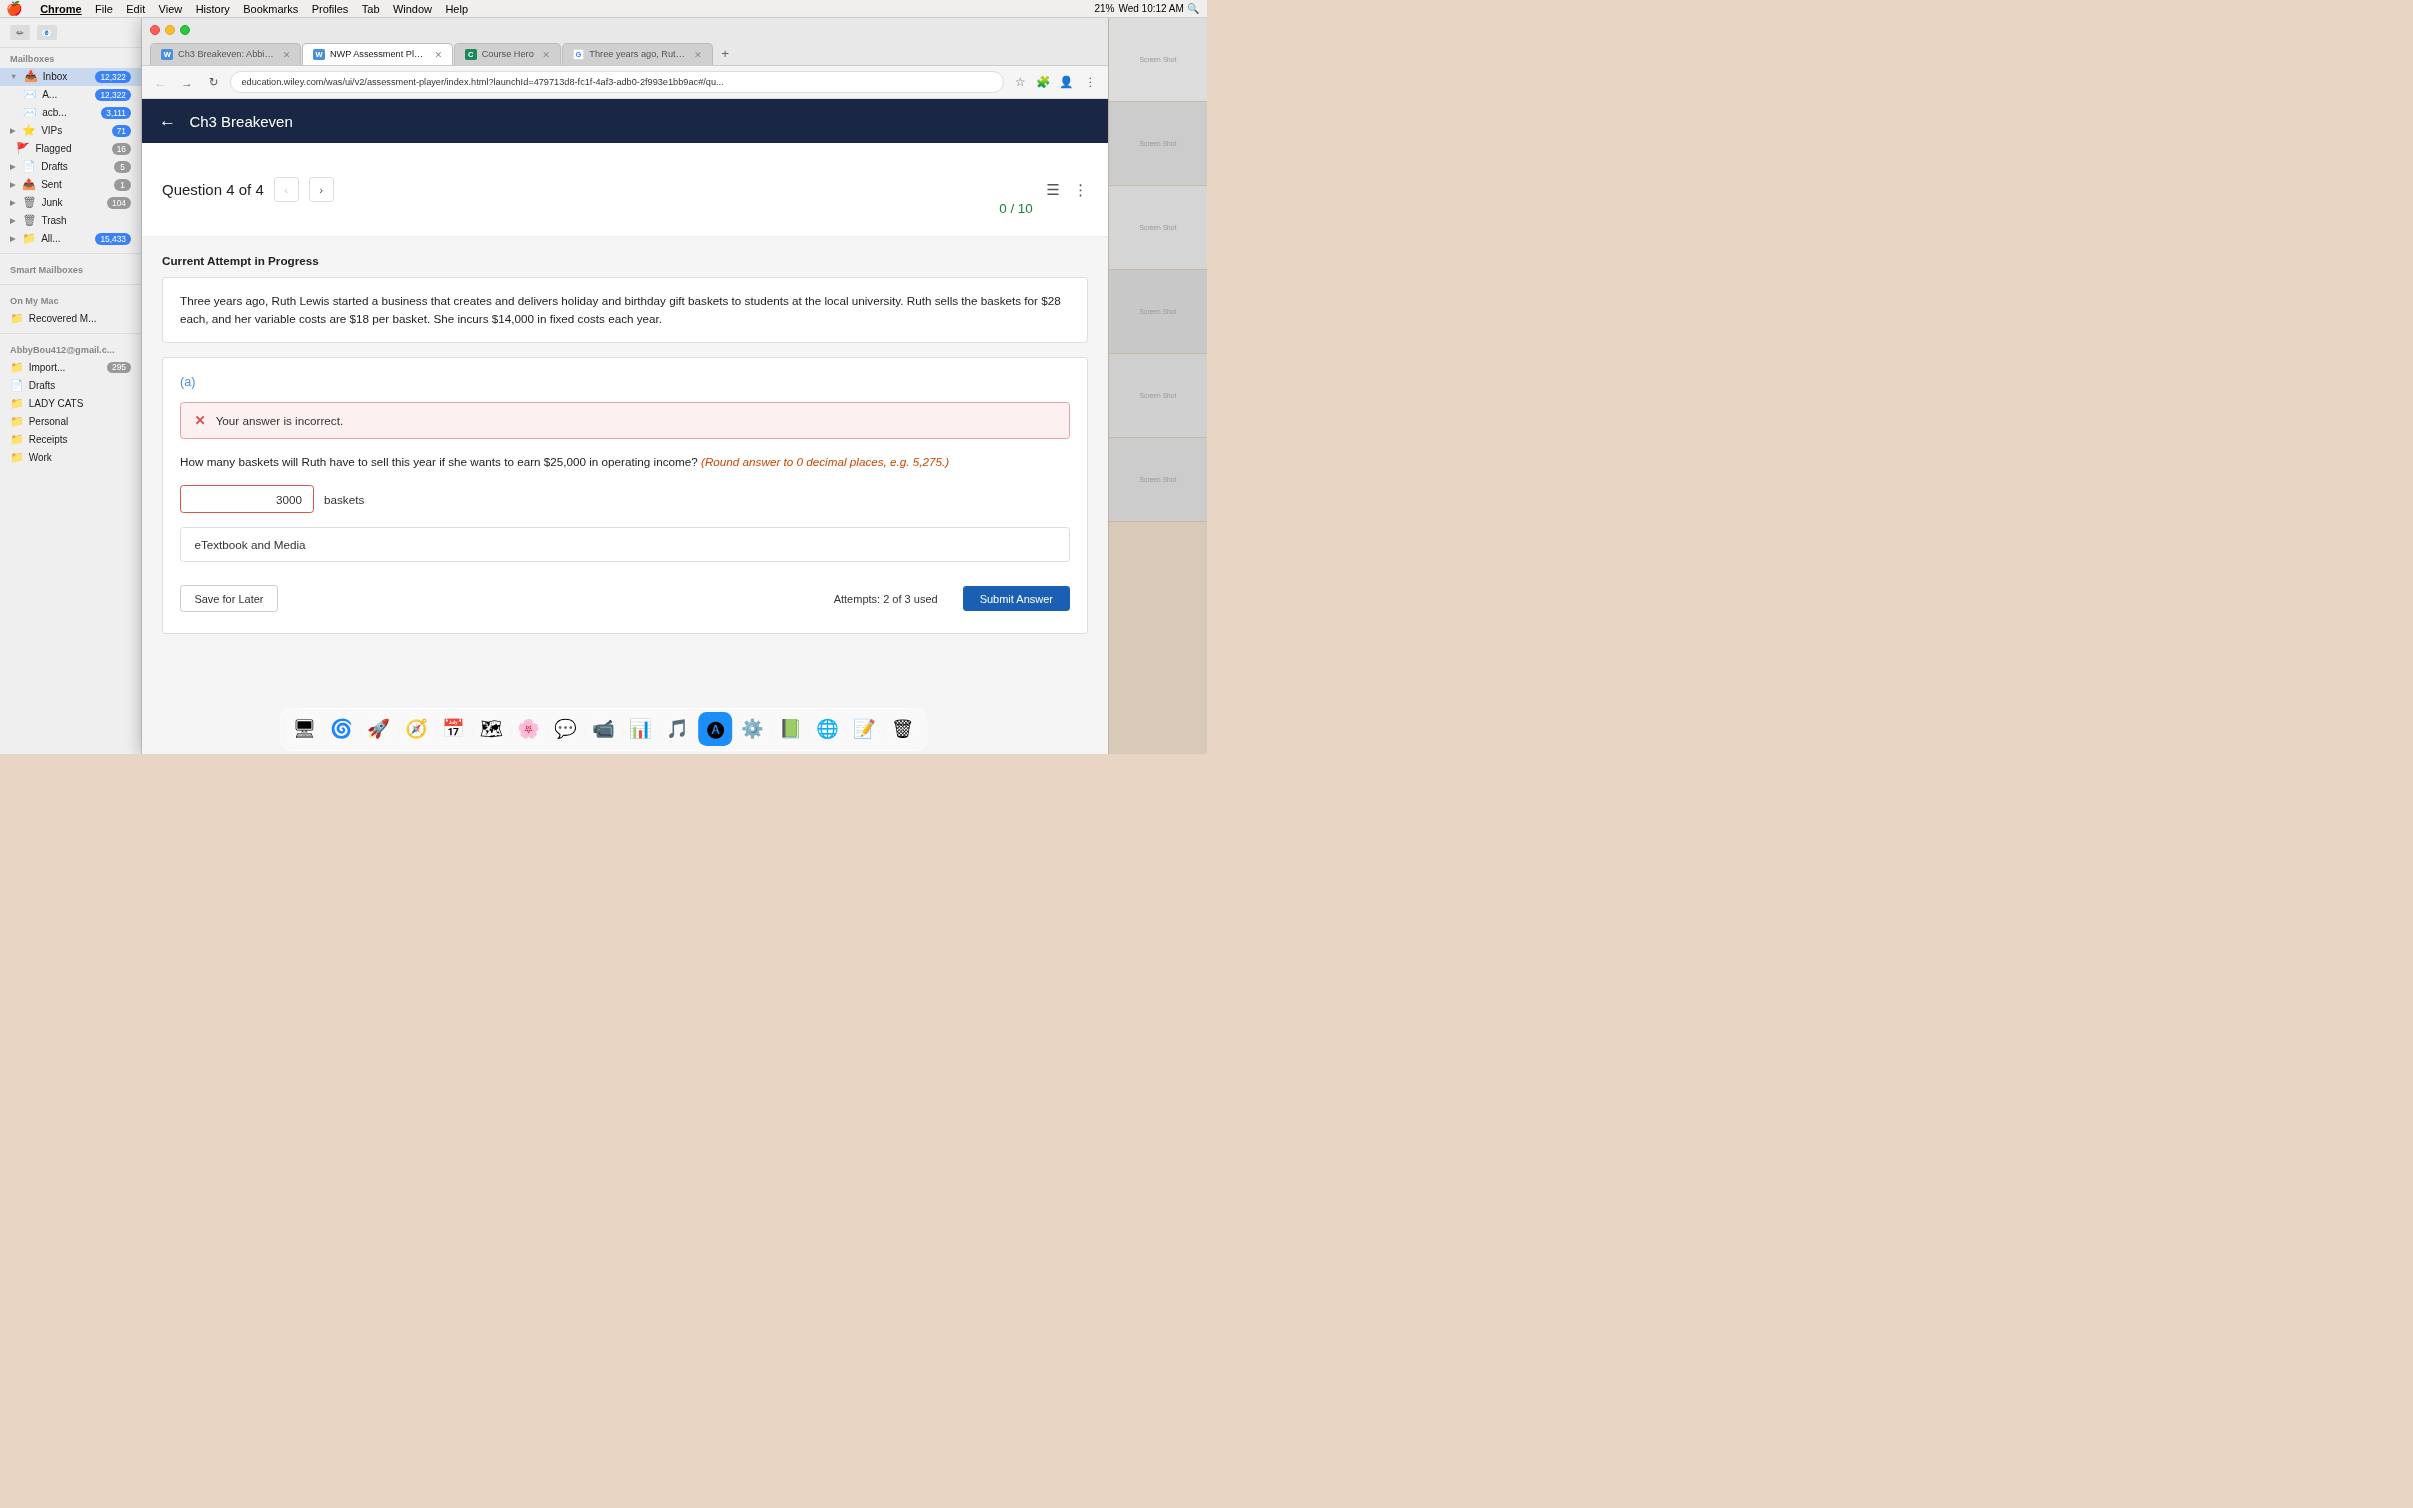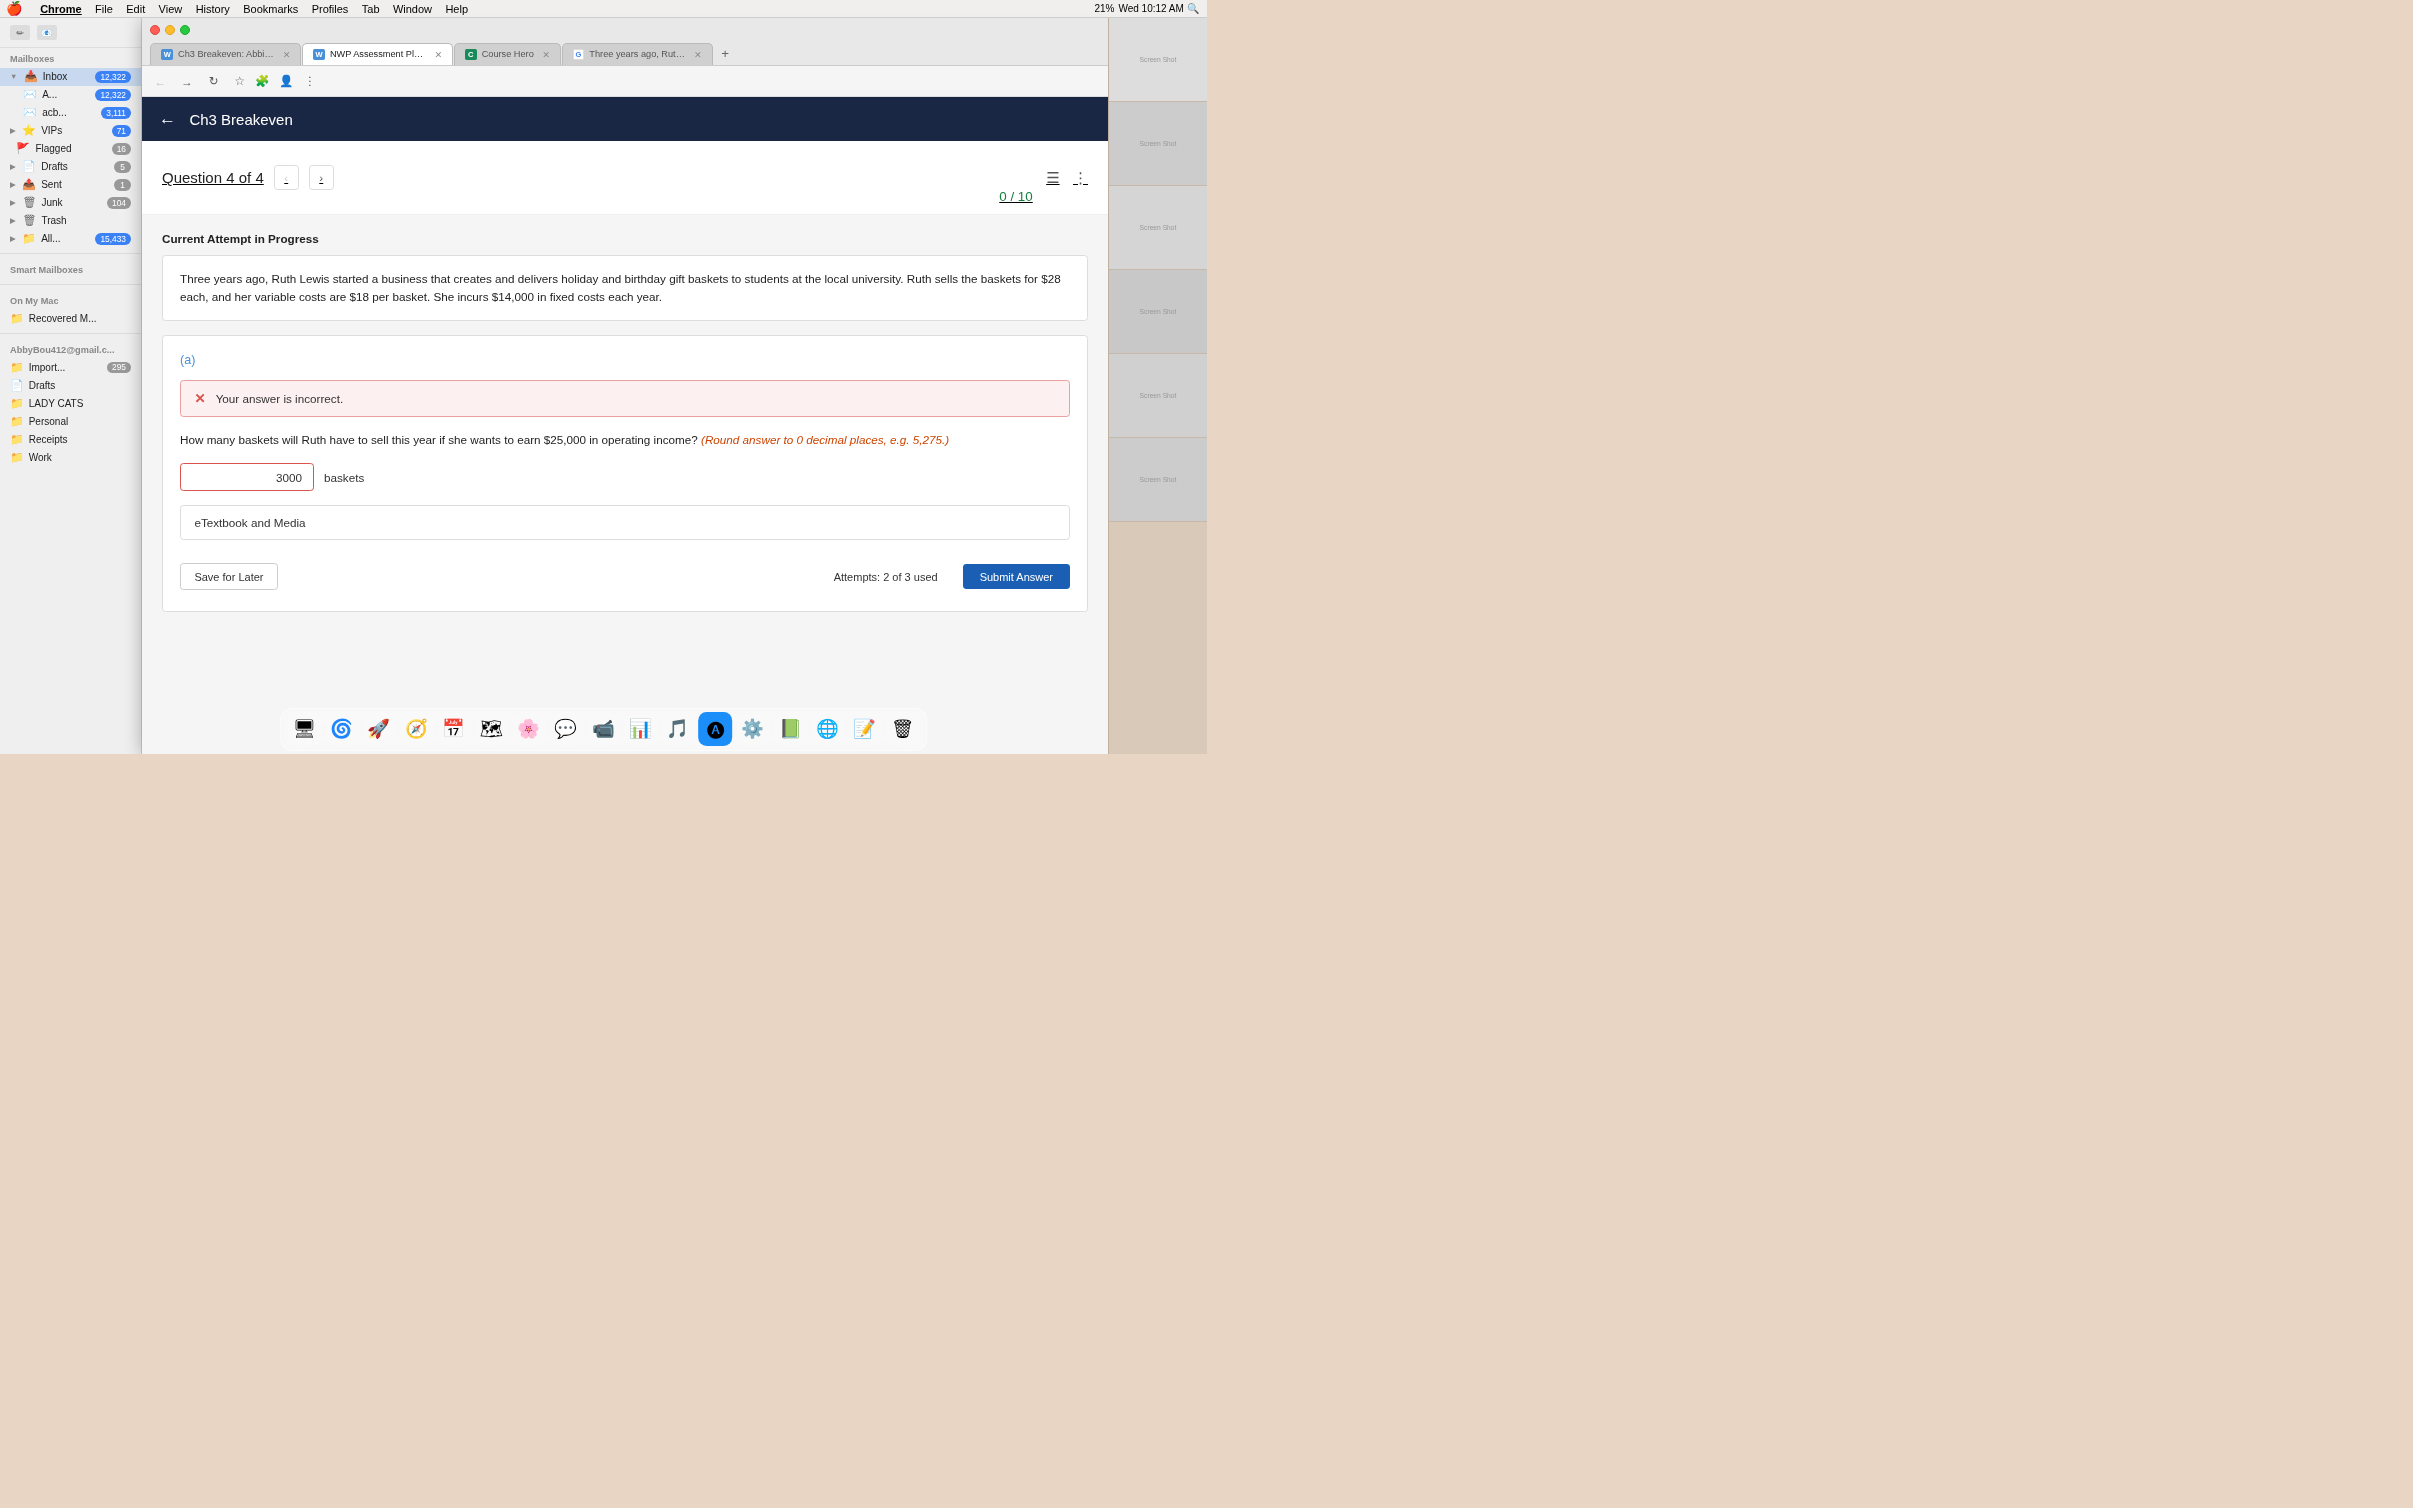--- a/index.html
+++ b/index.html
@@ -119,21 +119,21 @@
     .assessment-title { font-size: 15px; font-weight: 500; color: white; }
 
     
     .assessment-content {
       flex: 1; overflow-y: auto; background: #f5f5f5;
     }
 
     
     .question-nav {
       display: flex; align-items: center; justify-content: space-between;
-      padding: 10px 20px; background: white; border-bottom: 0.8px solid #eee; text-decoration: underline;
+      padding: 20px 20px; background: white; border-bottom: 0.8px solid #eee;
     }
     .question-nav-left { display: flex; align-items: center; gap: 10px; }
     .question-label { font-size: 15px; font-weight: 400; color: #222; }
     .nav-arrow { width: 25px; height: 25px; border: 0.8px solid #ddd; border-radius: 3.4px; display: flex; align-items: center; justify-content: center; cursor: pointer; font-size: 11.7px; color: #555; }
     .nav-arrow.disabled { color: #ccc; cursor: default; }
     .question-nav-right { display: flex; align-items: center; gap: 13.4px; }
     .score-label { font-size: 13.4px; color: #15803d; margin-top: 38px; }
     .nav-list-icon { font-size: 15px; color: #555; cursor: pointer; }
     .nav-more-icon { font-size: 15px; color: #555; cursor: pointer; }
 
@@ -383,20 +383,23 @@
           <span class="tab-close">✕</span>
         </div>
         <div class="tab-new">+</div>
       </div>
     </div>
 
     <div class="address-bar">
       <div class="nav-btn disabled">←</div>
       <div class="nav-btn">→</div>
       <div class="nav-btn">↻</div>
+      <div class="url-bar">
+        <span class="url-text">education.wiley.com/was/ui/v2/assessment-player/index.html?launchId=479713d8-fc1f-4af3-adb0-2f993e1bb9ac#/qu...</span>
+      </div>
       <div class="address-bar-actions">
         <div class="addr-icon">☆</div>
         <div class="addr-icon">🧩</div>
         <div class="addr-icon">👤</div>
         <div class="addr-icon">⋮</div>
       </div>
     </div>
 
     <div style="flex:1; display:flex; flex-direction:column; overflow:hidden;">
 

